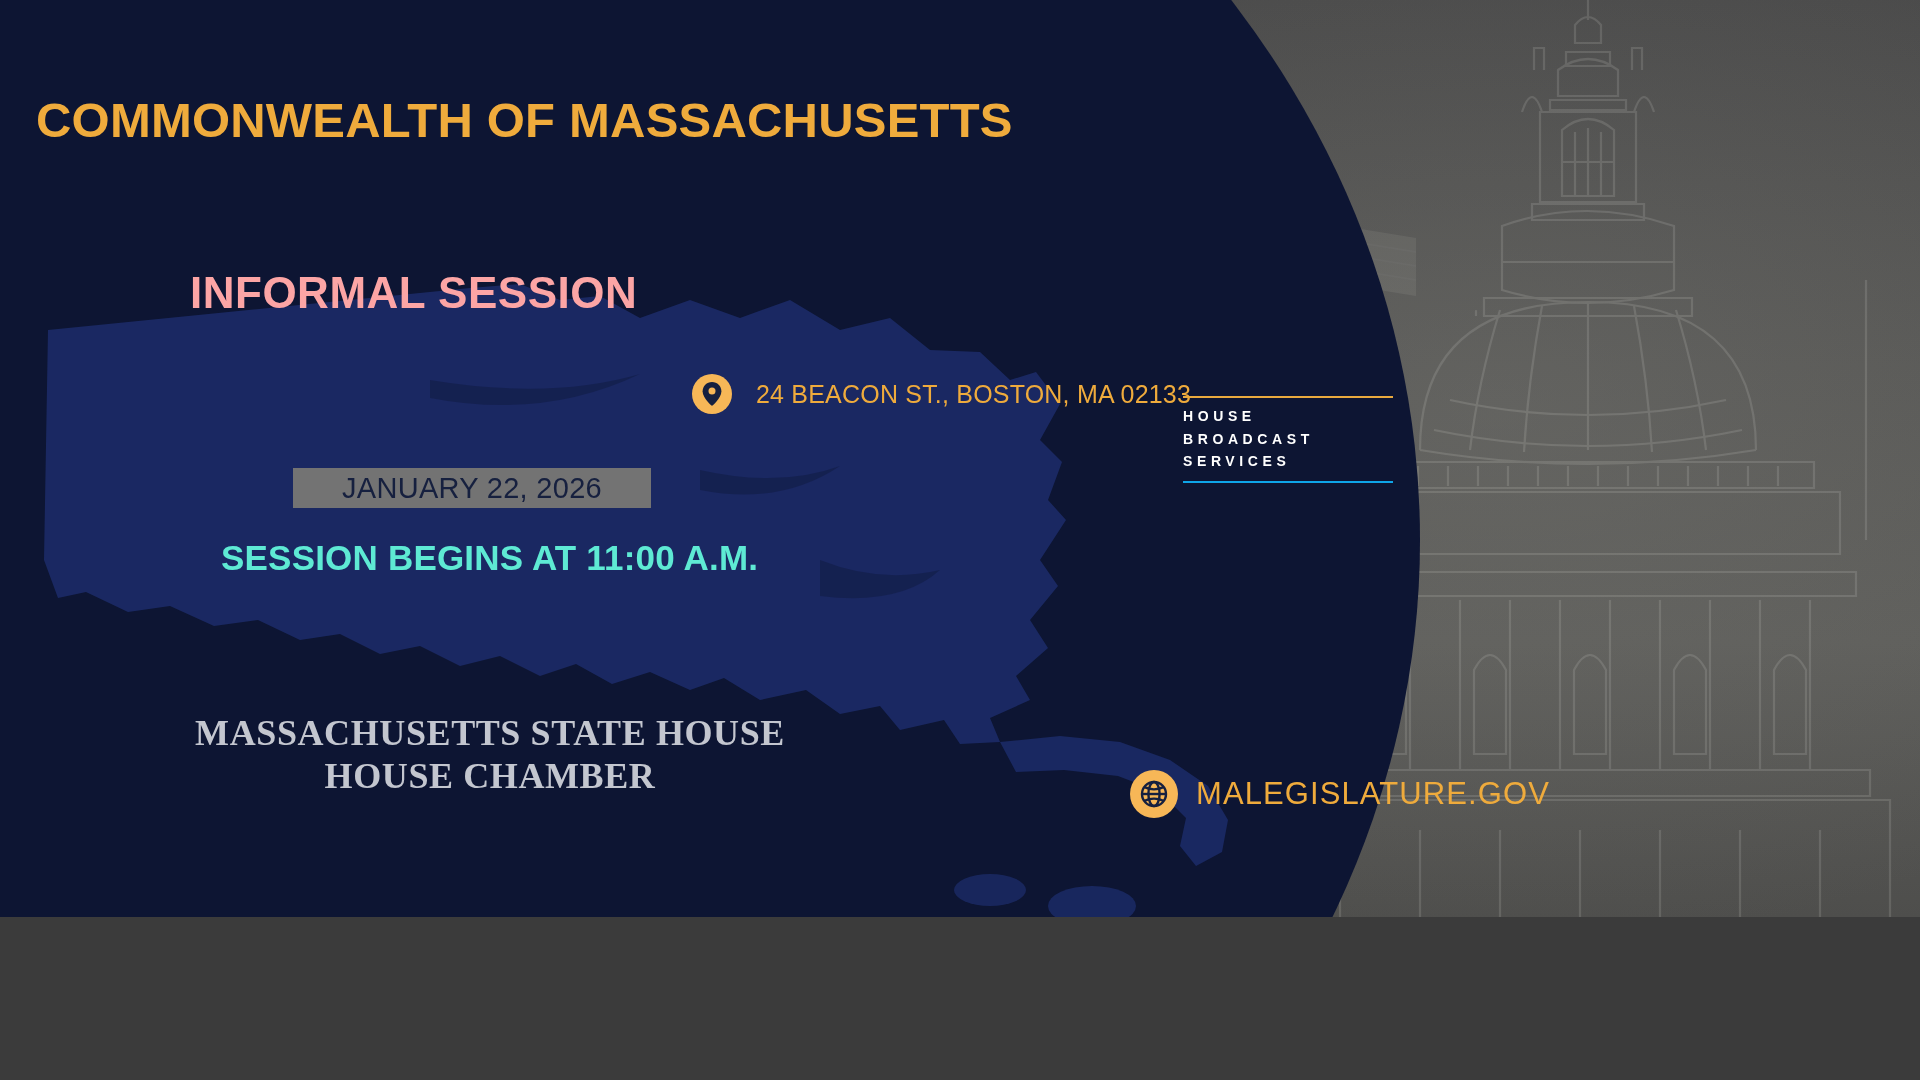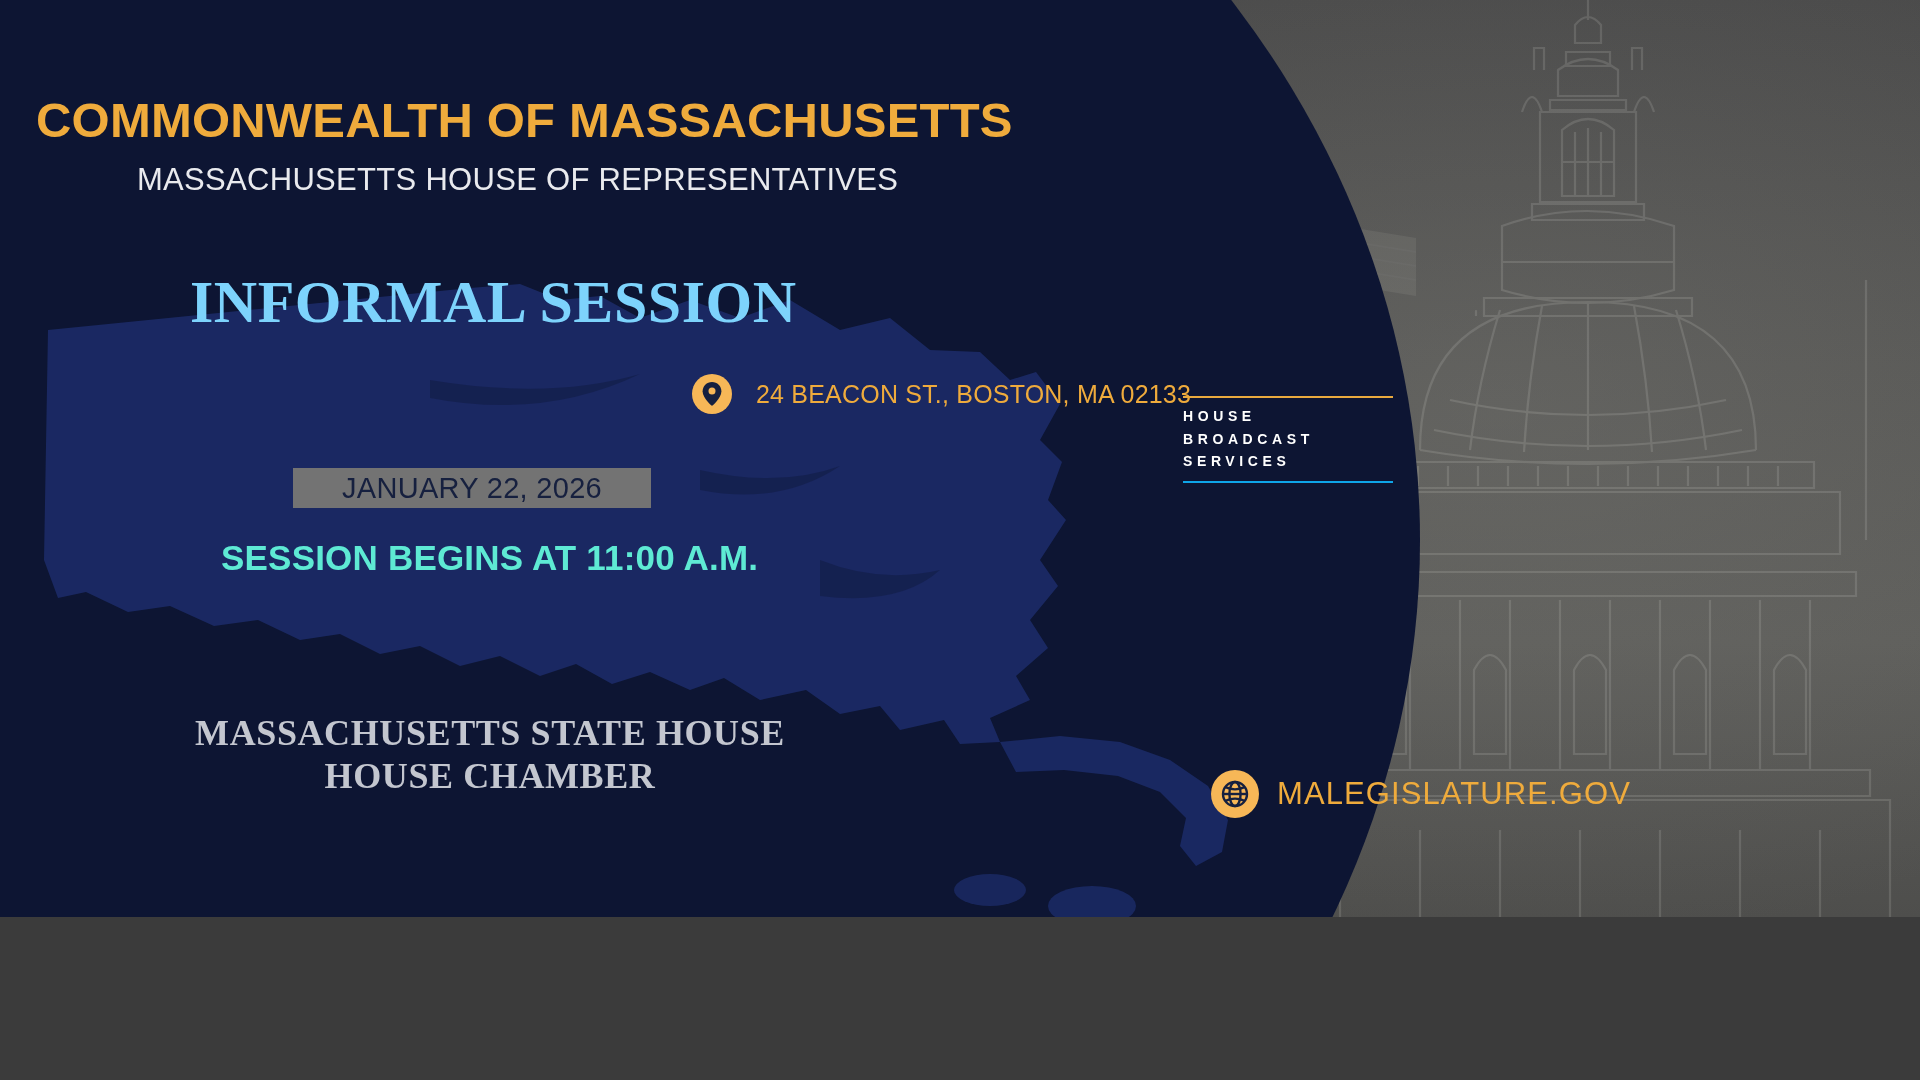--- a/index.html
+++ b/index.html
@@ -80,26 +80,25 @@
     font-size: 31px;
     font-weight: 400;
     letter-spacing: 0.3px;
     color: #e9eaee;
     white-space: nowrap;
   }
   .session-type {
     position: absolute;
     left: 190px;
     top: 268px;
-    font-size: 60px;
+    font-size: 44px;
     font-weight: 700;
     letter-spacing: 0.5px;
-    color: #7dd3fc;
-    white-space: nowrap;
-    font-family: Liberation Serif, serif;
+    color: #fca5a5;
+    white-space: nowrap;
   }
 
   .address-row {
     position: absolute;
     left: 692px;
     top: 374px;
     display: flex;
     align-items: center;
     gap: 24px;
   }
@@ -209,21 +208,21 @@
     font-size: 14px;
     font-weight: 700;
     letter-spacing: 4.6px;
     line-height: 1.62;
     white-space: nowrap;
   }
 
   
   .site-row {
     position: absolute;
-    left: 1211px;
+    left: 1130px;
     top: 770px;
     display: flex;
     align-items: center;
     gap: 18px;
   }
   .globe-badge {
     width: 48px; height: 48px;
     border-radius: 50%;
     background: #f7b757;
     display: flex; align-items: center; justify-content: center;
@@ -343,21 +342,20 @@
           <path d="M700 470 q80 18 140 -4 q-60 40 -140 24 z"></path>
           <path d="M430 380 q120 20 210 -6 q-96 46 -210 24 z"></path>
         </g>
       </svg>
     </div>
   </div>
 
   <div class="content">
 
     <div class="title-main">COMMONWEALTH OF MASSACHUSETTS</div>
-    <div class="title-sub">MASSACHUSETTS HOUSE OF REPRESENTATIVES</div>
     <div class="session-type">INFORMAL SESSION</div>
 
     <div class="address-row">
       <span class="pin-badge">
         <svg width="22" height="26" viewBox="0 0 22 26" aria-hidden="true">
           <path d="M11 1 C5.7 1 1.6 5.1 1.6 10.3 C1.6 17.3 11 25 11 25 C11 25 20.4 17.3 20.4 10.3 C20.4 5.1 16.3 1 11 1 Z" fill="#16203f"></path>
           <circle cx="11" cy="10" r="3.5" fill="#f7b757"></circle>
         </svg>
       </span>
       <span class="address-text">24 BEACON ST., BOSTON, MA 02133</span>

